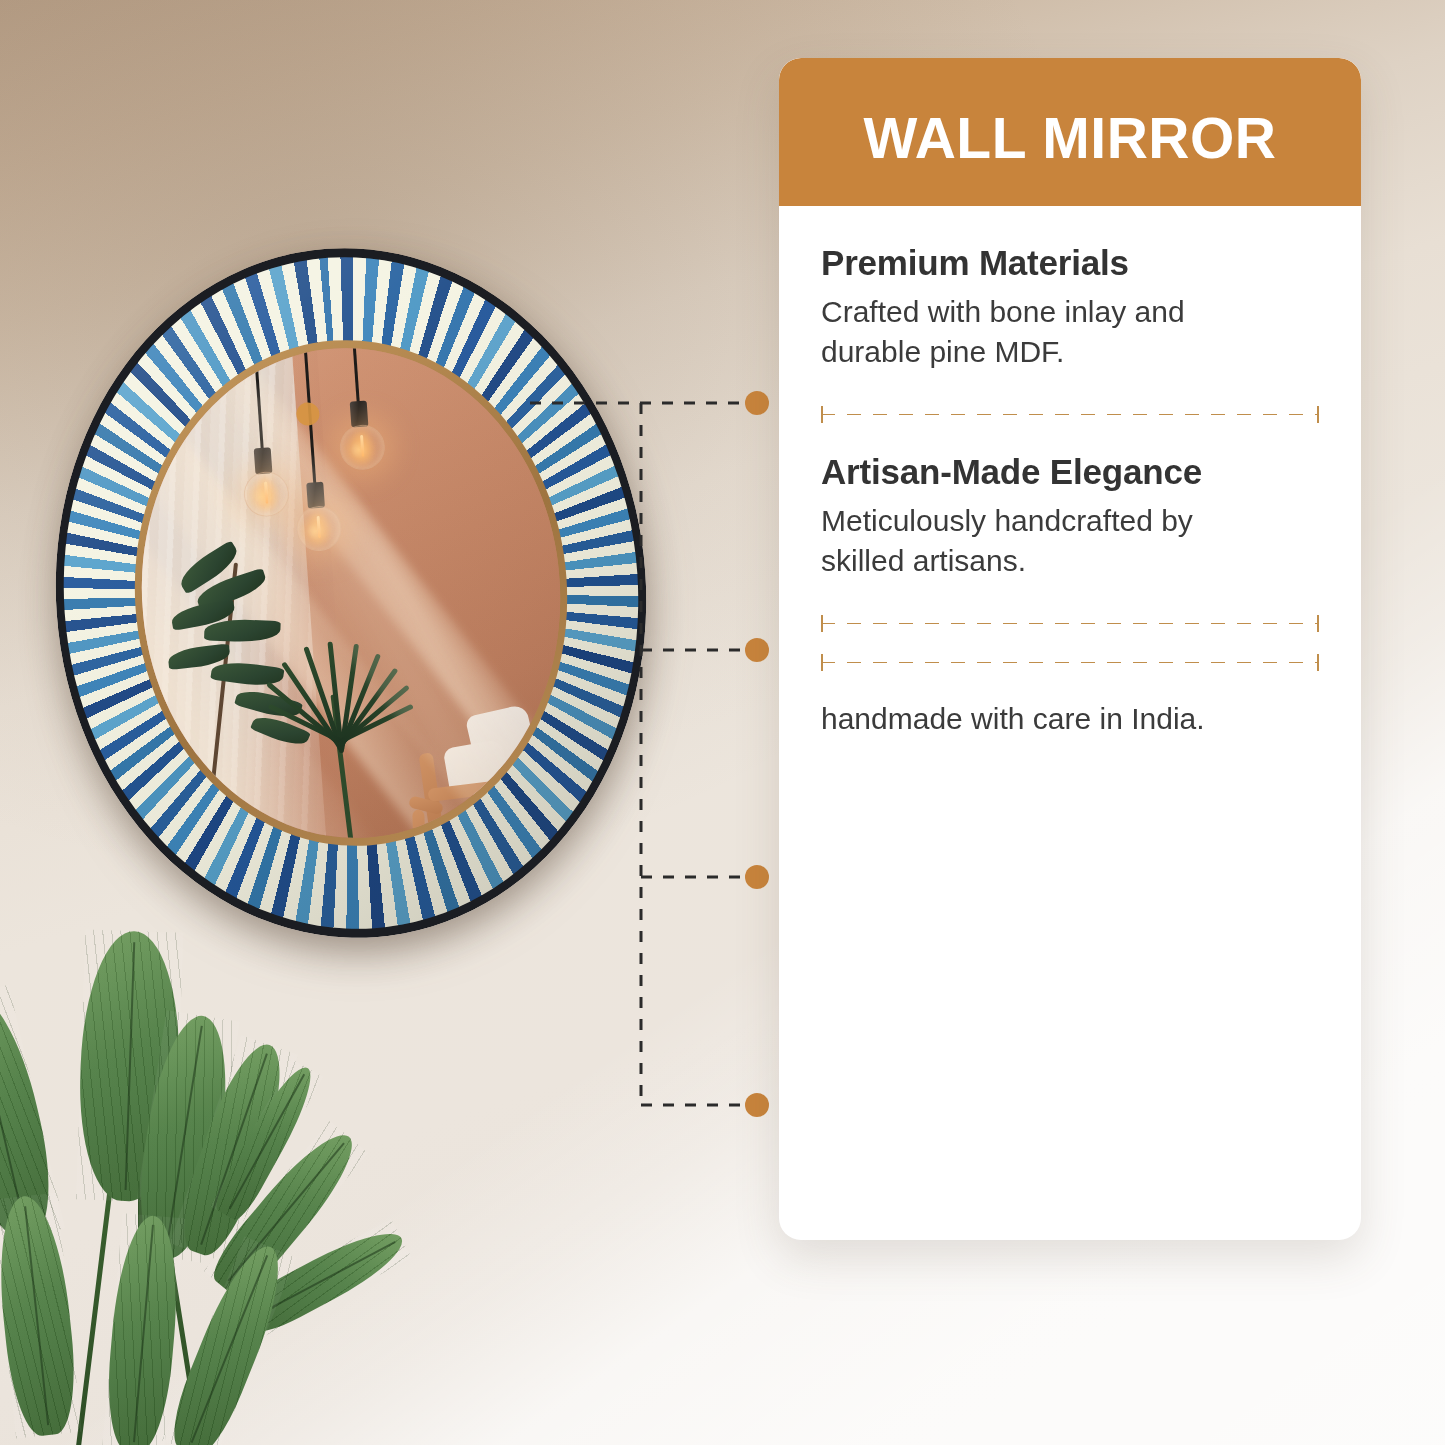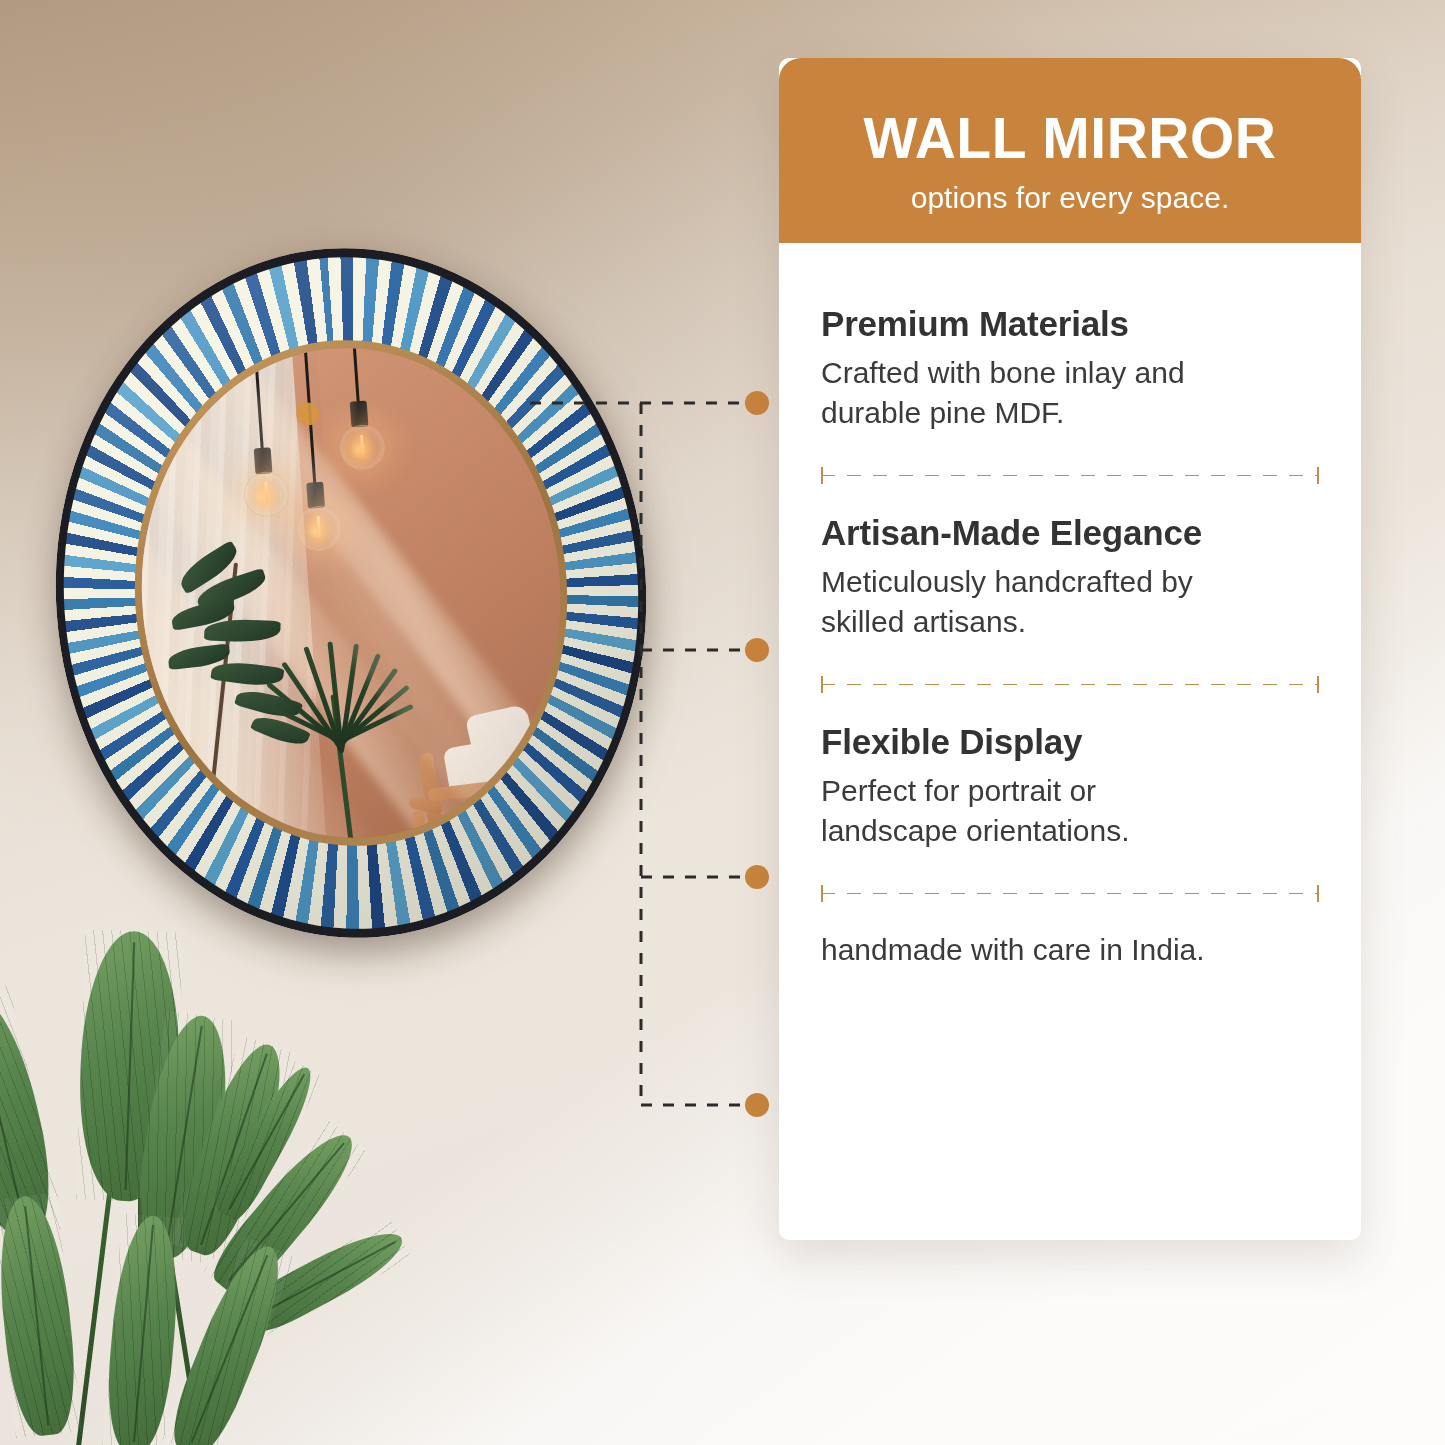--- a/index.html
+++ b/index.html
@@ -260,21 +260,21 @@
   }
   .pstalk { position:absolute; width:5px; background:linear-gradient(#3c6330,#2d4d25); border-radius:3px; }
 
   
   .connectors { position:absolute; inset:0; pointer-events:none; }
 
   
   .card {
     position:absolute; left:779px; top:58px; width:582px; height:1182px;
     background:#ffffff;
-    border-radius:10px;
+    border-radius:22px;
     box-shadow:0 18px 46px rgba(95,75,58,0.16);
     overflow:hidden;
   }
   .card-header {
     background:#c8843c;
     padding:52px 34px 26px;
     text-align:center;
     border-radius:22px 22px 0 0;
   }
   .card-title {
@@ -285,21 +285,21 @@
     line-height:1.0;
   }
   .card-sub {
     color:#ffffff;
     font-size:30px;
     font-weight:400;
     line-height:1.22;
     margin-top:13px;
   }
   .features { padding:36px 42px 0 42px; }
-  .feature { padding-bottom:4px;margin-top:24px; }
+  .feature { padding-bottom:4px; }
   .f-title {
     font-size:35px; font-weight:bold; color:#333333;
     line-height:1.18; letter-spacing:-0.2px;
   }
   .f-desc {
     font-size:30px; font-weight:400; color:#3b3b3b;
     line-height:1.33; margin-top:9px;
   }
   .divider {
     position:relative;
@@ -446,21 +446,20 @@
   <circle cx="757" cy="650" r="12" fill="#c8843c"></circle>
   <circle cx="757" cy="877" r="12" fill="#c8843c"></circle>
   <circle cx="757" cy="1105" r="12" fill="#c8843c"></circle>
 </svg>
 
 <div class="card">
 
   <div class="card-header">
     <div class="card-title">WALL MIRROR</div>
     <div class="card-sub">
-      <div>options for every space.</div>
     </div>
   </div>
 
   <div class="features">
 
     <div class="feature">
       <div class="f-title">Premium Materials</div>
       <div class="f-desc">
         <div>Crafted with bone inlay and</div>
         <div>durable pine MDF.</div>
@@ -472,27 +471,20 @@
     <div class="feature">
       <div class="f-title">Artisan-Made Elegance</div>
       <div class="f-desc">
         <div>Meticulously handcrafted by</div>
         <div>skilled artisans.</div>
       </div>
     </div>
 
     <div class="divider"></div>
 
-    <div class="feature">
-      <div class="f-title">Flexible Display</div>
-      <div class="f-desc">
-        <div>Perfect for portrait or</div>
-        <div>landscape orientations.</div>
-      </div>
-    </div>
 
     <div class="divider"></div>
 
     <div class="feature">
       <div class="f-desc">
         <div>handmade with care in India.</div>
       </div>
     </div>
 
   </div>

